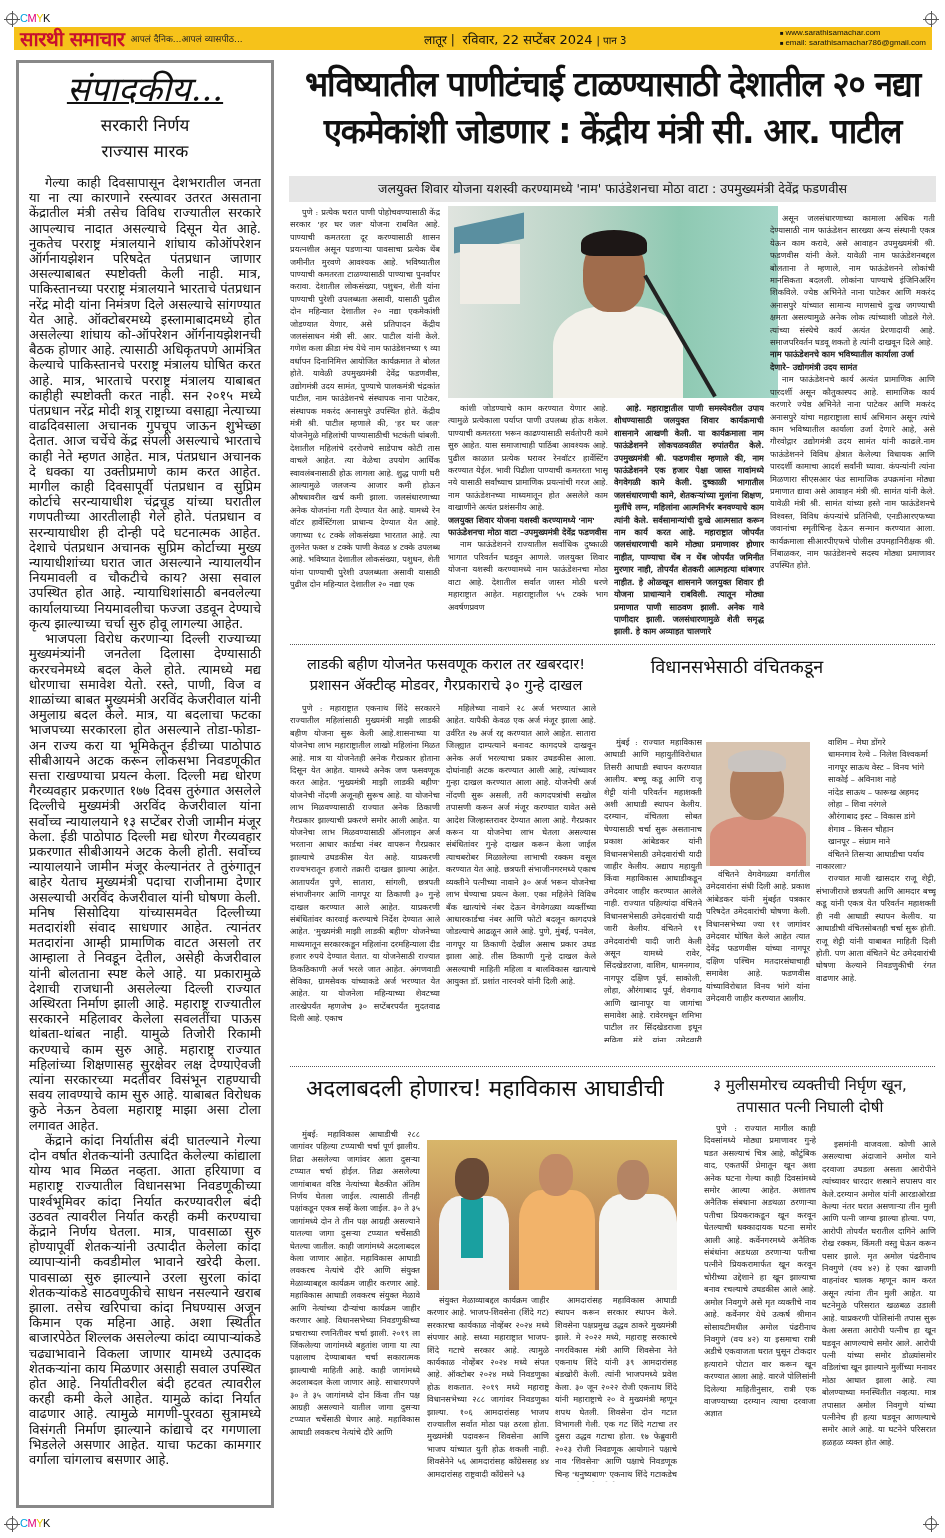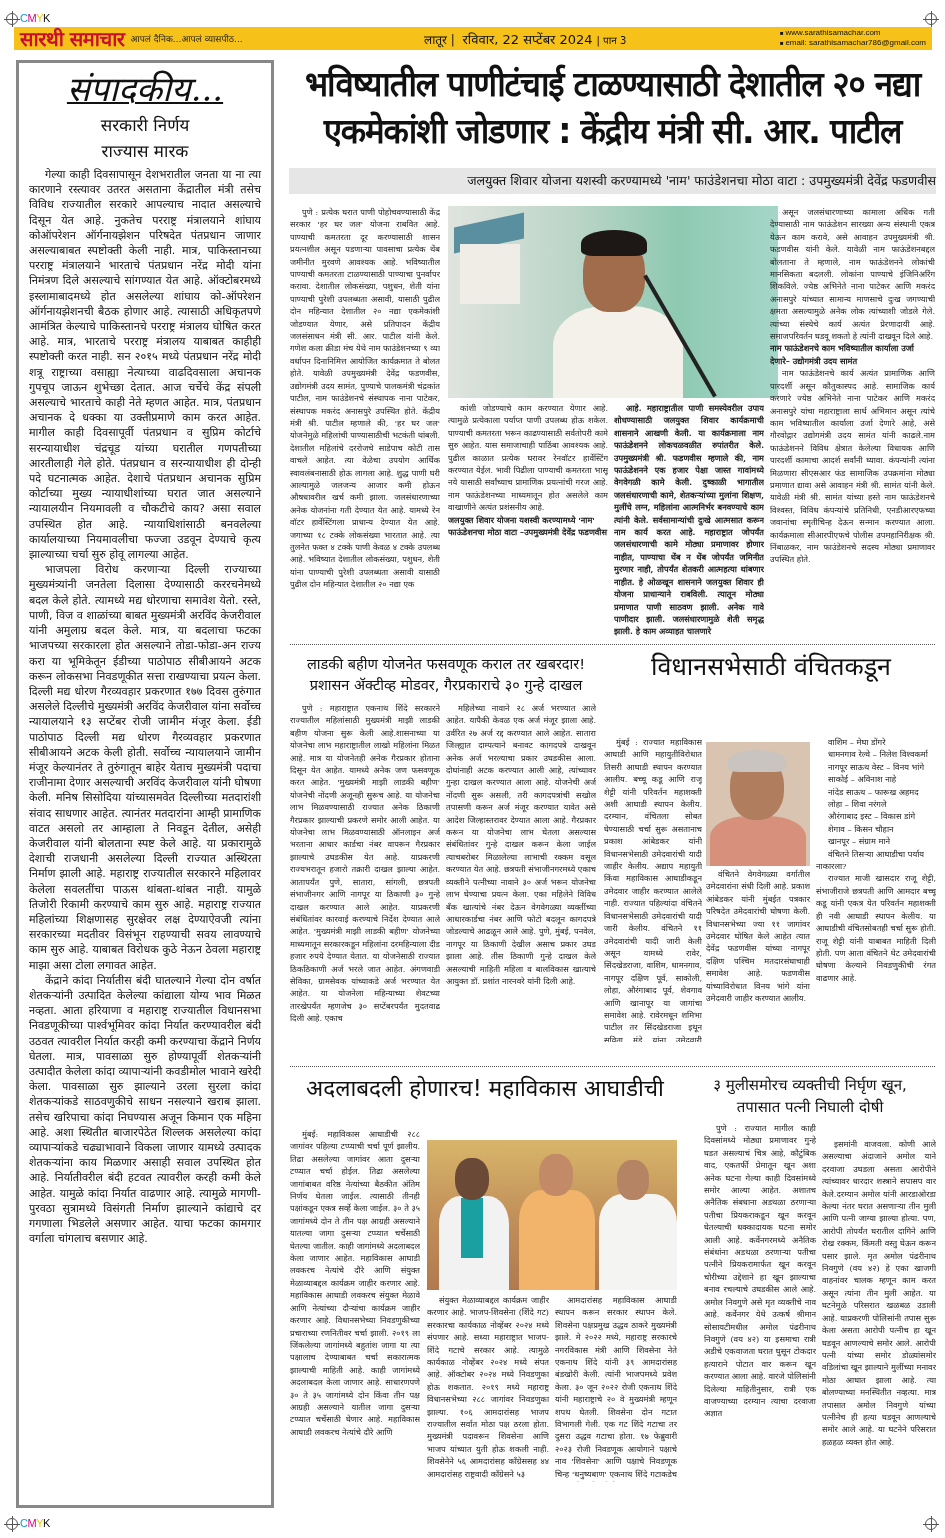--- a/index.html
+++ b/index.html
@@ -14,26 +14,26 @@
   .brand { color: #c8102e; font-weight: bold; font-size: 20px; font-family: "DejaVu Sans", sans-serif; letter-spacing: -0.5px; }
   .tagline { color: #222; font-size: 9px; margin-left: 6px; font-family: "DejaVu Sans", sans-serif; text-align: right; }
   .dateline { position: absolute; left: 410px; font-family: "DejaVu Sans", sans-serif; font-size: 12px; color: #111; }
   .contacts { position: absolute; right: 6px; top: 1px; font-family: "Liberation Sans", sans-serif; font-size: 8px; line-height: 10px; color: #111; }
   .contacts div::before { content: "■ "; font-size: 6px; }
 
   
   .editorial { position: absolute; left: 16px; top: 60px; width: 258px; height: 1448px; border: 3px solid #888; background: #fff; padding: 4px 10px; }
   .ed-head { font-family: "DejaVu Serif", serif; font-style: italic; font-size: 34px; text-align: center; text-decoration: underline; text-decoration-thickness: 2px; line-height: 44px; }
   .ed-title { font-family: "DejaVu Sans", sans-serif; font-size: 17px; text-align: center; line-height: 24px; margin-top: 2px; }
-  .ed-body { font-family: "DejaVu Sans", sans-serif; font-size: 11px; line-height: 15.2px; text-align: justify; margin-top: 4px; }
+  .ed-body { font-family: "DejaVu Sans", sans-serif; font-size: 13px; line-height: 15.2px; text-align: justify; margin-top: 12px; }
   .ed-body p { text-indent: 16px; }
 
   
   .lead-head { position: absolute; left: 290px; top: 64px; width: 645px; font-family: "DejaVu Sans", sans-serif; font-weight: bold; font-size: 33px; line-height: 44px; text-align: center; letter-spacing: -1.2px; transform: scaleY(1.05); }
-  .lead-sub { position: absolute; left: 289px; top: 168px; width: 647px; height: 26px; background: #e6e6e6; font-family: "DejaVu Sans", sans-serif; font-size: 12.6px; line-height: 26px; text-align: right; color: #111; }
+  .lead-sub { position: absolute; left: 289px; top: 176px; width: 647px; height: 26px; background: #e6e6e6; font-family: "DejaVu Sans", sans-serif; font-size: 12.6px; line-height: 26px; text-align: center; color: #111; }
   .col { position: absolute; font-family: "DejaVu Serif", serif; font-size: 8.2px; line-height: 12.4px; text-align: justify; color: #222; }
   .col p { text-indent: 12px; }
   .col .subhd { text-align: left; font-weight: bold; text-indent: 0; }
   .photo { position: absolute; overflow: hidden; }
   .photo-lead { left: 448px; top: 206px; width: 330px; height: 192px; background: linear-gradient(90deg, #e0e4df 0%, #b9d4c6 40%, #8ec9b2 70%, #a5d6c8 100%); }
   .photo-lead .house { position: absolute; left: 6px; top: 14px; width: 70px; height: 26px; background: #5a8fa0; transform: skewY(-12deg); }
   .photo-lead .wall { position: absolute; left: 12px; top: 38px; width: 60px; height: 60px; background: #f0ede6; }
   .photo-lead .person { position: absolute; left: 105px; top: 20px; width: 120px; height: 172px; }
   .photo-lead .face { position: absolute; left: 30px; top: 10px; width: 62px; height: 76px; border-radius: 45% 45% 40% 40%; background: #a06c4c; }
   .photo-lead .hair { position: absolute; left: 28px; top: 4px; width: 66px; height: 26px; border-radius: 50% 50% 20% 20%; background: #1d1716; }
@@ -108,44 +108,45 @@
   <div class="person">
       <div class="shirt"></div>
       <div class="face"></div>
       <div class="hair"></div>
     </div>
   <div class="mic"></div>
 </div>
 <div class="col" style="left:448px;top:402px;width:160px;height:234px;overflow:hidden;">
   <p>कांशी जोडण्याचे काम करण्यात येणार आहे. त्यामुळे प्रत्येकाला पर्याप्त पाणी उपलब्ध होऊ शकेल. पाण्याची कमतरता भरून काढण्यासाठी सर्वतोपरी कामे सुरु आहेत. यास समाजाचाही पाठिंबा आवश्यक आहे. पुढील काळात प्रत्येक घरावर रेनवॉटर हार्वेस्टिंग करण्यात येईल. भावी पिढीला पाण्याची कमतरता भासू नये यासाठी सर्वांच्याच प्रामाणिक प्रयत्नांची गरज आहे. नाम फाऊंडेशनच्या माध्यमातून होत असलेले काम वाखाणीने अत्यंत प्रशंसनीय आहे.</p>
   <p class="subhd">जलयुक्त शिवार योजना यशस्वी करण्यामध्ये 'नाम' फाऊंडेशनचा मोठा वाटा –उपमुख्यमंत्री देवेंद्र फडणवीस</p>
+  <p>नाम फाऊंडेशनने राज्यातील सर्वाधिक दुष्काळी भागात परिवर्तन घडवून आणले. जलयुक्त शिवार योजना यशस्वी करण्यामध्ये नाम फाऊंडेशनचा मोठा वाटा आहे. देशातील सर्वात जास्त मोठी धरणे महाराष्ट्रात आहेत. महाराष्ट्रातील ५५ टक्के भाग अवर्षणप्रवण</p>
 </div>
 <div class="col" style="left:614px;top:402px;width:150px;height:234px;overflow:hidden;font-weight:bold;">
   <p>आहे. महाराष्ट्रातील पाणी समस्येवरील उपाय शोधण्यासाठी जलयुक्त शिवार कार्यक्रमाची शासनाने आखणी केली. या कार्यक्रमाला नाम फाऊंडेशनने लोकचळवळीत रुपांतरीत केले. उपमुख्यमंत्री श्री. फडणवीस म्हणाले की, नाम फाऊंडेशनने एक हजार पेक्षा जास्त गावांमध्ये वेगवेगळी कामे केली. दुष्काळी भागातील जलसंधारणाची कामे, शेतकऱ्यांच्या मुलांना शिक्षण, मुलींचे लग्न, महिलांना आत्मनिर्भर बनवण्याचे काम त्यांनी केले. सर्वसामान्यांची दुःखे आत्मसात करून नाम कार्य करत आहे. महाराष्ट्रात जोपर्यंत जलसंधारणाची कामे मोठ्या प्रमाणावर होणार नाहीत, पाण्याचा थेंब न थेंब जोपर्यंत जमिनीत मुरणार नाही, तोपर्यंत शेतकरी आत्महत्या थांबणार नाहीत. हे ओळखून शासनाने जलयुक्त शिवार ही योजना प्राधान्याने राबविली. त्यातून मोठ्या प्रमाणात पाणी साठवण झाली. अनेक गावे पाणीदार झाली. जलसंधारणामुळे शेती समृद्ध झाली. हे काम अव्याहत चालणारे</p>
 </div>
-<div class="col" style="left:770px;top:206px;width:165px;height:430px;overflow:hidden;">
+<div class="col" style="left:770px;top:212px;width:165px;height:430px;overflow:hidden;">
   <p>असून जलसंधारणाच्या कामाला अधिक गती देण्यासाठी नाम फाऊंडेशन सारख्या अन्य संस्थानी एकत्र येऊन काम करावे, असे आवाहन उपमुख्यमंत्री श्री. फडणवीस यांनी केले. यावेळी नाम फाऊंडेशनबद्दल बोलताना ते म्हणाले, नाम फाऊंडेशनने लोकांची मानसिकता बदलली. लोकांना पाण्याचे इंजिनिअरिंग शिकविले. ज्येष्ठ अभिनेते नाना पाटेकर आणि मकरंद अनासपुरे यांच्यात सामान्य माणसाचे दुःख जगण्याची क्षमता असल्यामुळे अनेक लोक त्यांच्याशी जोडले गेले. त्यांच्या संस्थेचे कार्य अत्यंत प्रेरणादायी आहे. समाजपरिवर्तन घडवू शकतो हे त्यांनी दाखवून दिले आहे.</p>
   <p class="subhd">नाम फाऊंडेशनचे काम भविष्यातील कार्याला उर्जा देणारे– उद्योगमंत्री उदय सामंत</p>
   <p>नाम फाऊंडेशनचे कार्य अत्यंत प्रामाणिक आणि पारदर्शी असून कौतुकास्पद आहे. सामाजिक कार्य करणारे ज्येष्ठ अभिनेते नाना पाटेकर आणि मकरंद अनासपुरे यांचा महाराष्ट्राला सार्थ अभिमान असून त्यांचे काम भविष्यातील कार्याला उर्जा देणारे आहे, असे गौरवोद्गार उद्योगमंत्री उदय सामंत यांनी काढले.नाम फाऊंडेशनने विविध क्षेत्रात केलेल्या विधायक आणि पारदर्शी कामाचा आदर्श सर्वांनी घ्यावा. कंपन्यांनी त्यांना मिळणारा सीएसआर फंड सामाजिक उपक्रमांना मोठ्या प्रमाणात द्यावा असे आवाहन मंत्री श्री. सामंत यांनी केले. यावेळी मंत्री श्री. सामंत यांच्या हस्ते नाम फाऊंडेशनचे विश्वस्त, विविध कंपन्यांचे प्रतिनिधी, एनडीआरएफच्या जवानांचा स्मृतीचिन्ह देऊन सन्मान करण्यात आला. कार्यक्रमाला सीआरपीएफचे पोलीस उपमहानिरीक्षक श्री. निंबाळकर, नाम फाउंडेशनचे सदस्य मोठ्या प्रमाणावर उपस्थित होते.</p>
 </div>
 
 <div class="dotline" style="left:290px;top:644px;width:645px;"></div>
 
 <div class="h2" style="left:290px;top:654px;width:312px;font-size:14.5px;line-height:21px;">
   <div>लाडकी बहीण योजनेत फसवणूक कराल तर खबरदार!</div>
   <div>प्रशासन ॲक्टीव्ह मोडवर, गैरप्रकाराचे ३० गुन्हे दाखल</div>
 </div>
 <div class="col" style="left:290px;top:702px;width:150px;height:340px;overflow:hidden;">
   <p>पुणे : महाराष्ट्रात एकनाथ शिंदे सरकारने राज्यातील महिलांसाठी मुख्यमंत्री माझी लाडकी बहीण योजना सुरू केली आहे.शासनाच्या या योजनेचा लाभ महाराष्ट्रातील लाखो महिलांना मिळत आहे. मात्र या योजनेतही अनेक गैरप्रकार होताना दिसून येत आहेत. यामध्ये अनेक जण फसवणूक करत आहेत. 'मुख्यमंत्री माझी लाडकी बहीण' योजनेची नोंदणी अजूनही सुरूच आहे. या योजनेचा लाभ मिळवण्यासाठी राज्यात अनेक ठिकाणी गैरप्रकार झाल्याची प्रकरणे समोर आली आहेत. या योजनेचा लाभ मिळवण्यासाठी ऑनलाइन अर्ज भरताना आधार कार्डचा नंबर वापरून गैरप्रकार झाल्याचे उघडकीस येत आहे. याप्रकरणी राज्यभरातून हजारो तक्रारी दाखल झाल्या आहेत. आतापर्यंत पुणे, सातारा, सांगली, छत्रपती संभाजीनगर आणि नागपूर या ठिकाणी ३० गुन्हे दाखल करण्यात आले आहेत. याप्रकरणी संबंधितांवर कारवाई करण्याचे निर्देश देण्यात आले आहेत. 'मुख्यमंत्री माझी लाडकी बहीण' योजनेच्या माध्यमातून सरकारकडून महिलांना दरमहिन्याला दीड हजार रुपये देण्यात येतात. या योजनेसाठी राज्यात ठिकठिकाणी अर्ज भरले जात आहेत. अंगणवाडी सेविका, ग्रामसेवक यांच्याकडे अर्ज भरण्यात येत आहेत. या योजनेला महिन्याच्या शेवटच्या तारखेपर्यंत म्हणजेच ३० सप्टेंबरपर्यंत मुदतवाढ दिली आहे. एकाच</p>
 </div>
 <div class="col" style="left:446px;top:702px;width:150px;height:340px;overflow:hidden;">
   <p>महिलेच्या नावाने २८ अर्ज भरण्यात आले आहेत. यापैकी केवळ एक अर्ज मंजूर झाला आहे. उर्वरित २७ अर्ज रद्द करण्यात आले आहेत. सातारा जिल्ह्यात दाम्पत्याने बनावट कागदपत्रे दाखवून अनेक अर्ज भरल्याचा प्रकार उघडकीस आला. दोघांनाही अटक करण्यात आली आहे, त्यांच्यावर गुन्हा दाखल करण्यात आला आहे. योजनेची अर्ज नोंदणी सुरू असली, तरी कागदपत्रांची सखोल तपासणी करून अर्ज मंजूर करण्यात यावेत असे आदेश जिल्हास्तरावर देण्यात आला आहे. गैरप्रकार करून या योजनेचा लाभ घेतला असल्यास संबंधितांवर गुन्हे दाखल करून केला जाईल त्याचबरोबर मिळालेल्या लाभाची रक्कम वसूल करण्यात येत आहे. छत्रपती संभाजीनगरमध्ये एकाच व्यक्तीने पत्नीच्या नावाने ३० अर्ज भरून योजनेचा लाभ घेण्याचा प्रयत्न केला. एका महिलेने विविध बँक खात्यांचे नंबर देऊन वेगवेगळ्या व्यक्तींच्या आधारकार्डचा नंबर आणि फोटो बदलून कागदपत्रे जोडल्याचे आढळून आले आहे. पुणे, मुंबई, पनवेल, नागपूर या ठिकाणी देखील असाच प्रकार उघड झाला आहे. तीस ठिकाणी गुन्हे दाखल केले असल्याची माहिती महिला व बालविकास खात्याचे आयुक्त डॉ. प्रशांत नारनवरे यांनी दिली आहे.</p>
 </div>
 
-<div class="h2" style="left:606px;top:650px;width:330px;font-size:25px;line-height:34px;">
+<div class="h2" style="left:572px;top:650px;width:330px;font-size:18px;line-height:34px;">
   <div>विधानसभेसाठी वंचितकडून</div>
 </div>
 <div class="col" style="left:604px;top:736px;width:98px;height:306px;overflow:hidden;">
   <p>मुंबई : राज्यात महाविकास आघाडी आणि महायुतीविरोधात तिसरी आघाडी स्थापन करण्यात आलीय. बच्चू कडू आणि राजू शेट्टी यांनी परिवर्तन महाशक्ती अशी आघाडी स्थापन केलीय. दरम्यान, वंचितला सोबत घेण्यासाठी चर्चा सुरू असतानाच प्रकाश आंबेडकर यांनी विधानसभेसाठी उमेदवारांची यादी जाहीर केलीय. अद्याप महायुती किंवा महाविकास आघाडीकडून उमेदवार जाहीर करण्यात आलेले नाही. राज्यात पहिल्यांदा वंचितने विधानसभेसाठी उमेदवारांची यादी जारी केलीय. वंचितने ११ उमेदवारांची यादी जारी केली असून यामध्ये रावेर, सिंदखेडराजा, वाशिम, धामनगाव, नागपूर दक्षिण पूर्व, साकोली, लोहा, औरंगाबाद पूर्व, शेवगाव आणि खानापूर या जागांचा समावेश आहे. रावेरमधून शमिभा पाटील तर सिंदखेडराजा इथून सविता मुंडे यांना उमेदवारी दिलीय.</p>
 </div>
 <div class="photo photo-ambedkar" title="प्रकाश आंबेडकर">
   <div class="kurta"></div>
     <div class="face"></div>
     <div class="hair"></div>
 </div>

